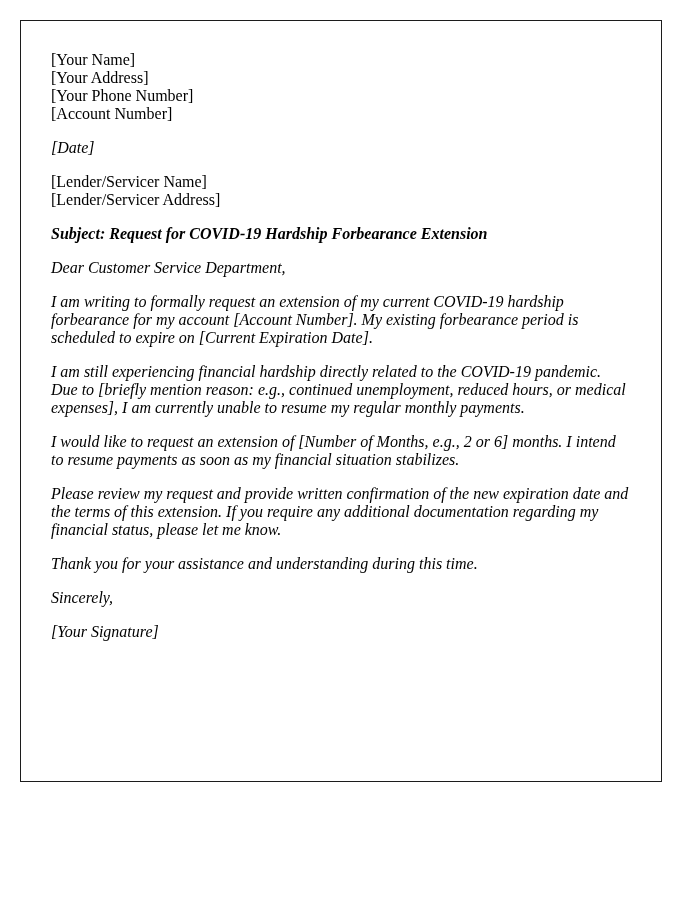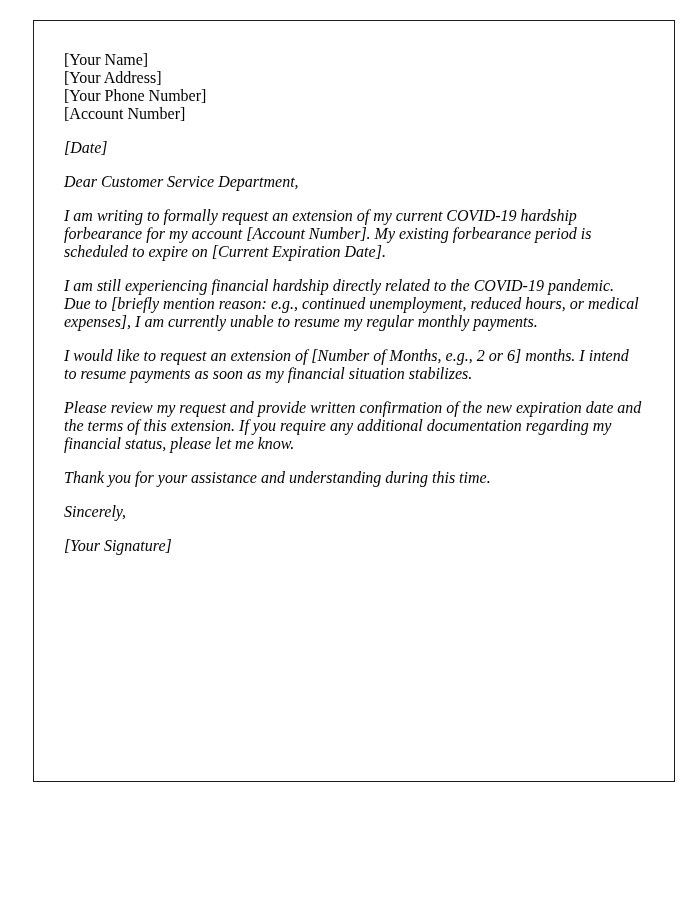--- a/index.html
+++ b/index.html
@@ -23,21 +23,20 @@
   .page {
     position: absolute;
     left: 20px;
     top: 20px;
     width: 642px;
     height: 762px;
     box-sizing: border-box;
     border: 1px solid #1c1c1c;
     background: #ffffff;
     padding: 30px 31px 0 30px;
-    margin-left: 13px;
   }
   .page p {
     margin: 16px 0;
     line-height: 18px;
     font-style: italic;
   }
   .addr-block {
     margin: 0 0 16px 0;
   }
   .addr-block .line {
@@ -55,21 +54,26 @@
 
     <div class="addr-block">
       <div class="line">[Your Name]</div>
       <div class="line">[Your Address]</div>
       <div class="line">[Your Phone Number]</div>
       <div class="line">[Account Number]</div>
     </div>
 
     <p>[Date]</p>
 
+    <div class="addr-block">
+      <div class="line">[Lender/Servicer Name]</div>
+      <div class="line">[Lender/Servicer Address]</div>
+    </div>
 
+    <p class="subject">Subject: Request for COVID-19 Hardship Forbearance Extension</p>
 
     <p>Dear Customer Service Department,</p>
 
     <p>I am writing to formally request an extension of my current COVID-19 hardship forbearance for my account [Account Number]. My existing forbearance period is scheduled to expire on [Current Expiration Date].</p>
     <p>I am still experiencing financial hardship directly related to the COVID-19 pandemic. Due to [briefly mention reason: e.g., continued unemployment, reduced hours, or medical expenses], I am currently unable to resume my regular monthly payments.</p>
     <p>I would like to request an extension of [Number of Months, e.g., 2 or 6] months. I intend to resume payments as soon as my financial situation stabilizes.</p>
     <p>Please review my request and provide written confirmation of the new expiration date and the terms of this extension. If you require any additional documentation regarding my financial status, please let me know.</p>
     <p>Thank you for your assistance and understanding during this time.</p>
 
     <p>Sincerely,</p>

